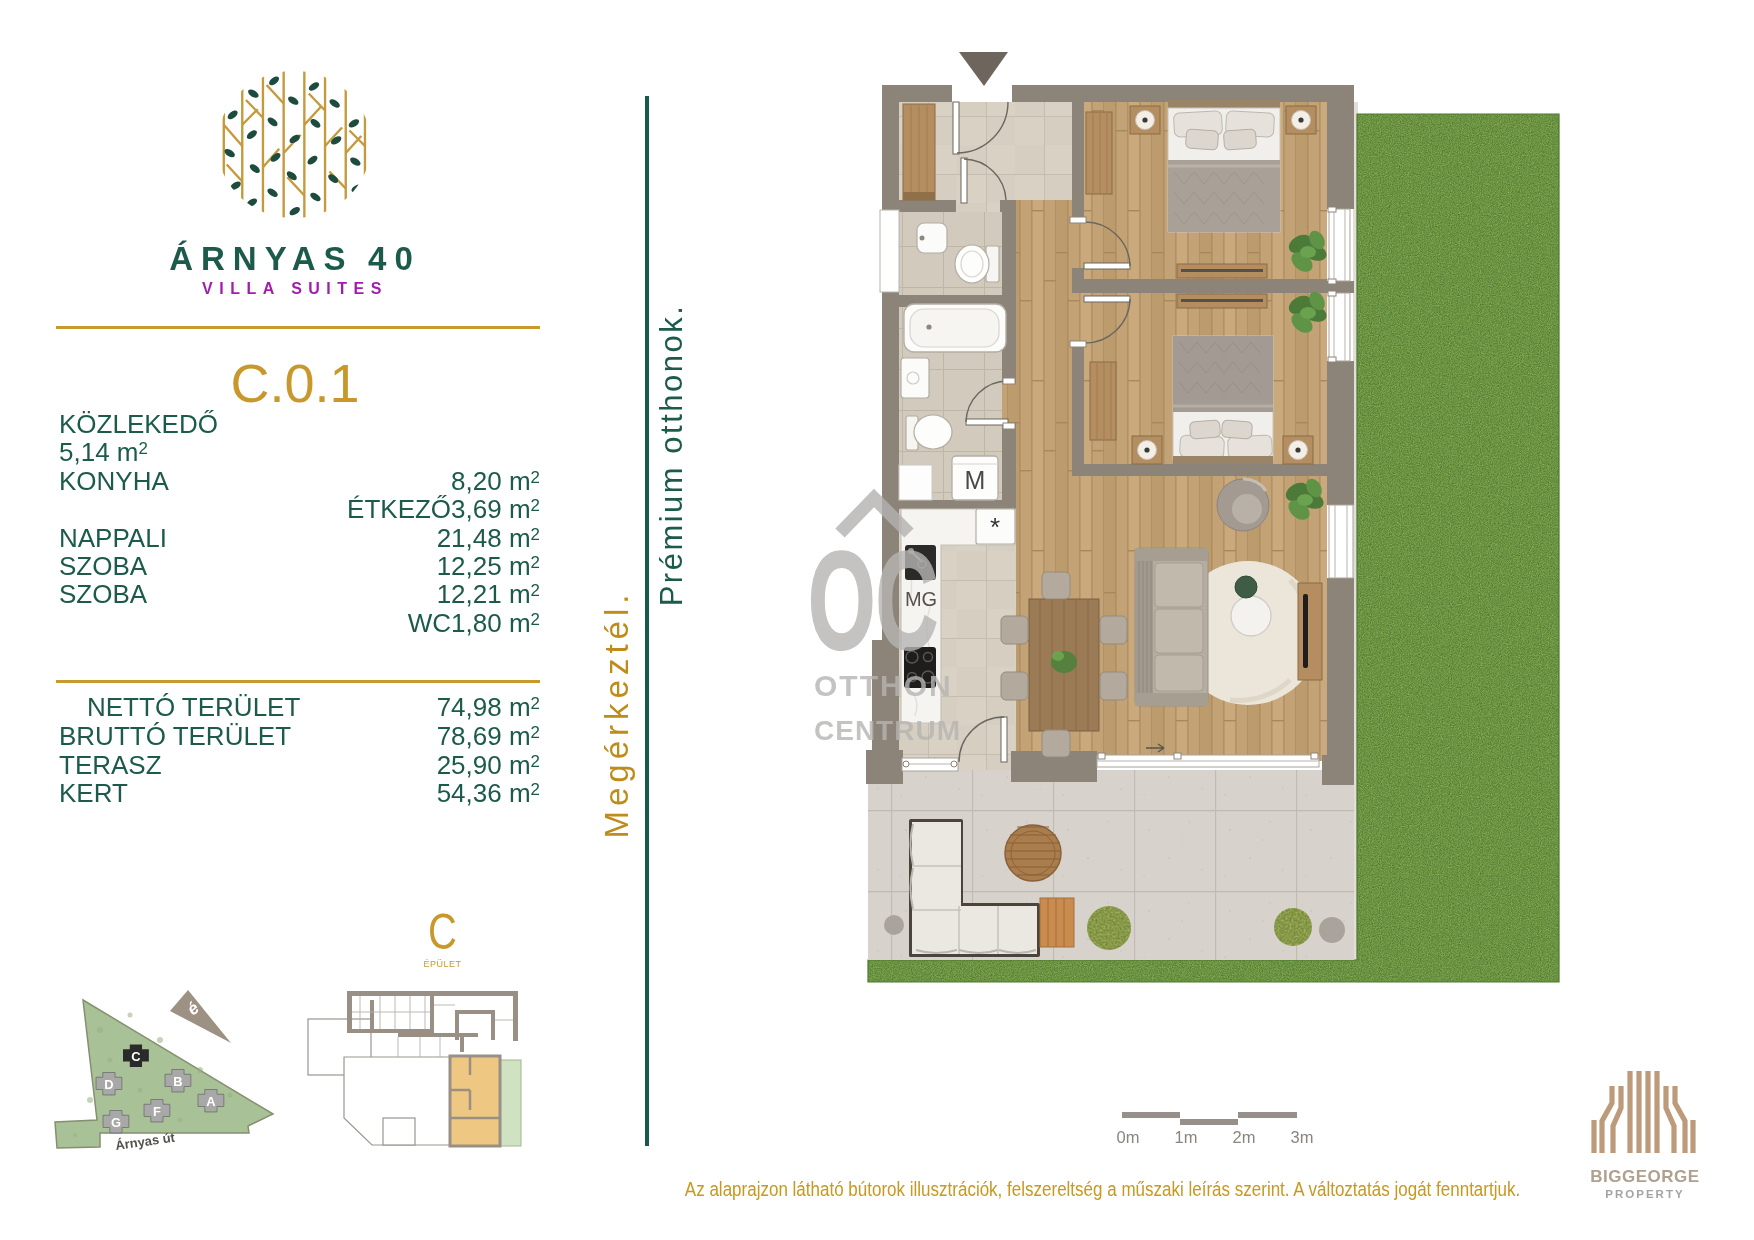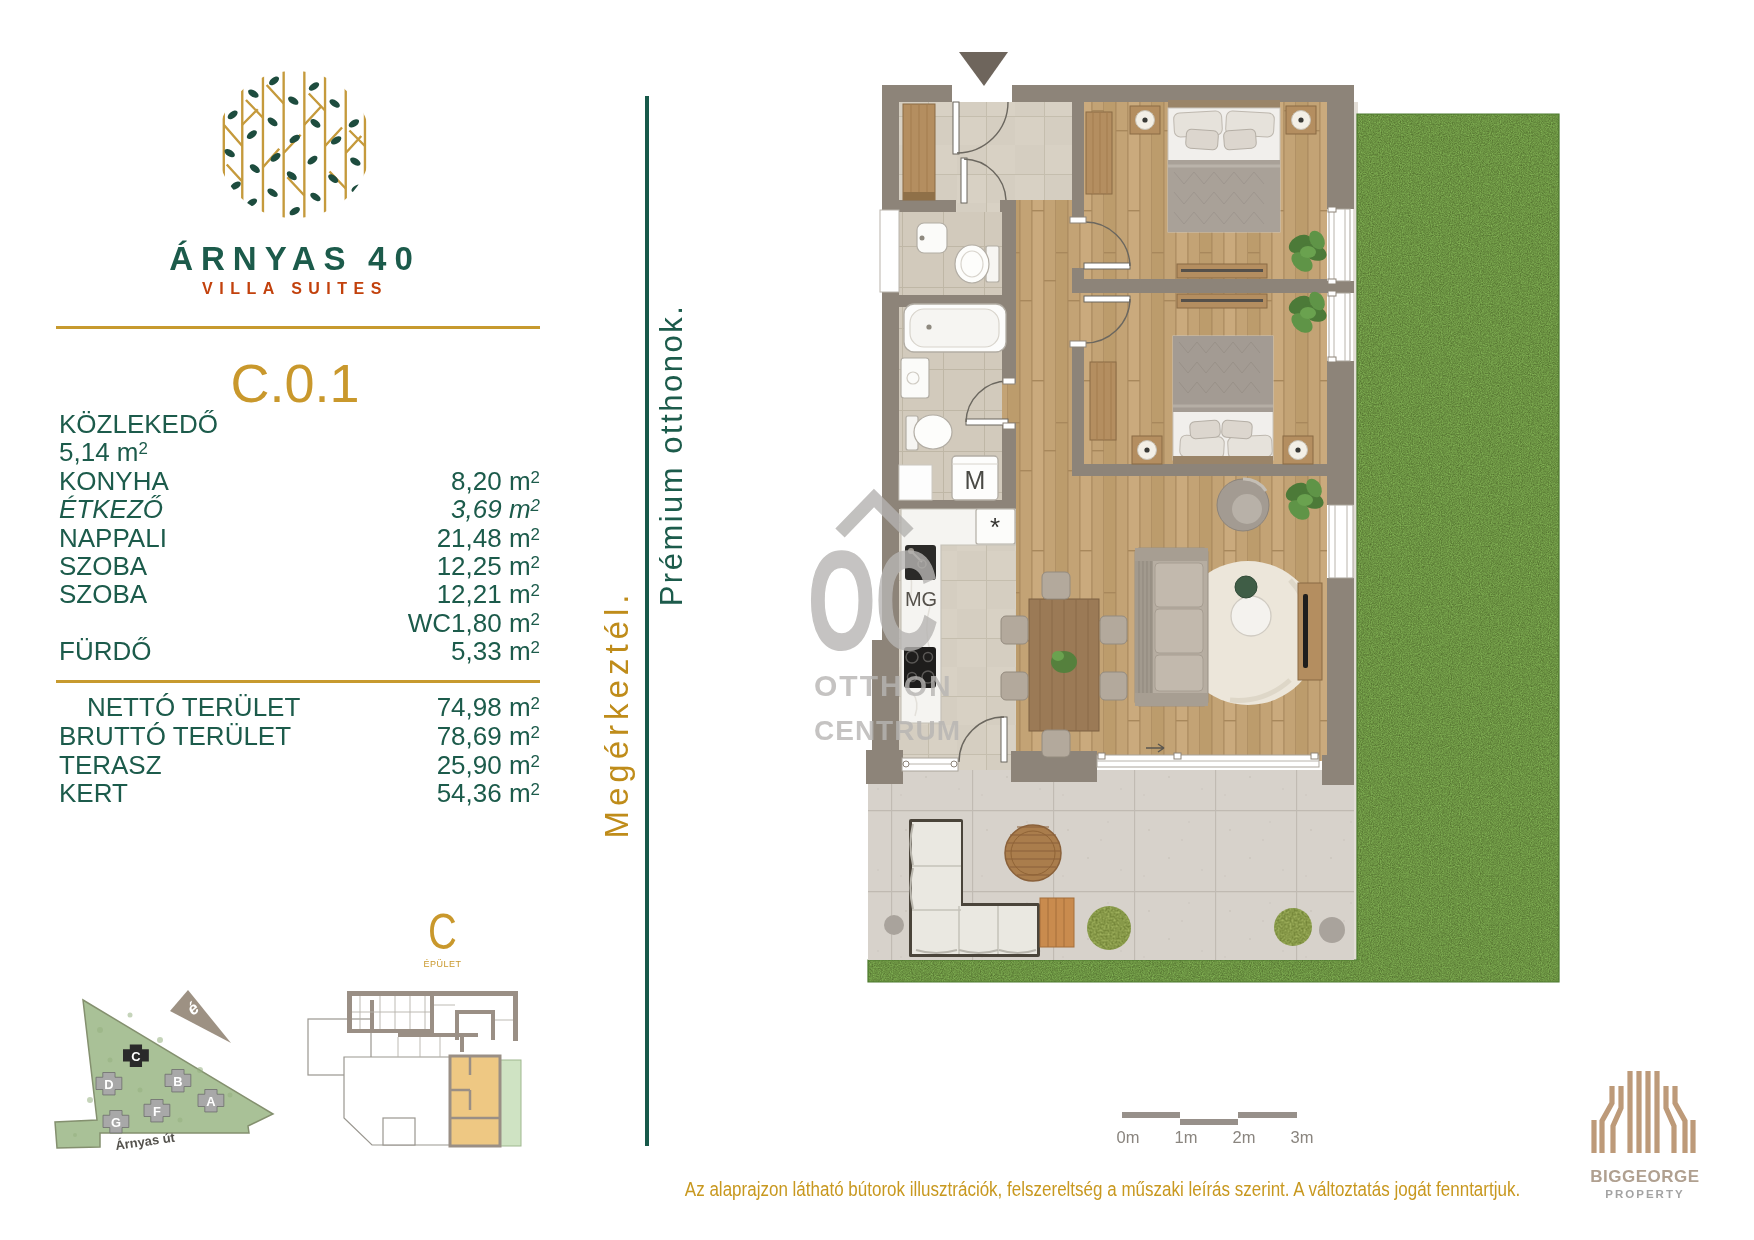--- a/index.html
+++ b/index.html
@@ -47,58 +47,54 @@
       <ellipse cx="172" cy="112" rx="8" ry="4.5" transform="rotate(-35 172 112)"></ellipse>
       <ellipse cx="168" cy="166" rx="8" ry="4.5" transform="rotate(40 168 166)"></ellipse>
       <ellipse cx="196" cy="88" rx="8" ry="4.5" transform="rotate(-35 196 88)"></ellipse>
       <ellipse cx="198" cy="142" rx="8" ry="4.5" transform="rotate(35 198 142)"></ellipse>
       <ellipse cx="200" cy="180" rx="8" ry="4.5" transform="rotate(-30 200 180)"></ellipse>
     </g>
   </svg>
 
   <div class="abs green" style="left:55px;top:240px;width:480px;text-align:center;font-size:33px;font-weight:bold;letter-spacing:8px;">ÁRNYAS 40</div>
 
-  <div class="abs" style="left:55px;top:280px;width:480px;text-align:center;font-size:16px;font-weight:bold;letter-spacing:6.5px;color:#c2410c;">VILLA SUITES</div>
+  <div class="abs" style="left:55px;top:280px;width:480px;text-align:center;font-size:16px;font-weight:bold;letter-spacing:6.5px;color:#a21caf;">VILLA SUITES</div>
 
   <div class="abs" style="left:56px;top:326px;width:484px;height:3px;background:#c79a2e;"></div>
 
   <div class="abs" style="left:55px;top:352px;width:480px;text-align:center;font-size:54px;color:#c9982c;">C.0.1</div>
 
   <div class="abs green" style="left:59px;top:410px;width:481px;font-size:26px;line-height:28.4px;">
     <div style="display:flex;justify-content:space-between;flex-direction:column;">
         <span>KÖZLEKEDŐ</span>
         <span>5,14 m<span class="sq">2</span></span>
       </div>
     <div style="display:flex;justify-content:space-between;">
         <span>KONYHA</span>
         <span>8,20 m<span class="sq">2</span></span>
       </div>
-    <div style="display:flex;justify-content:space-between;font-style:italic;">
+    <div style="display:flex;justify-content:flex-end;">
         <span>ÉTKEZŐ</span>
         <span>3,69 m<span class="sq">2</span></span>
       </div>
     <div style="display:flex;justify-content:space-between;">
         <span>NAPPALI</span>
         <span>21,48 m<span class="sq">2</span></span>
       </div>
     <div style="display:flex;justify-content:space-between;">
         <span>SZOBA</span>
         <span>12,25 m<span class="sq">2</span></span>
       </div>
     <div style="display:flex;justify-content:space-between;">
         <span>SZOBA</span>
         <span>12,21 m<span class="sq">2</span></span>
       </div>
     <div style="display:flex;justify-content:flex-end;">
         <span>WC</span>
         <span>1,80 m<span class="sq">2</span></span>
-      </div>
-    <div style="display:flex;justify-content:space-between;">
-        <span>FÜRDŐ</span>
-        <span>5,33 m<span class="sq">2</span></span>
       </div>
   </div>
 
   <div class="abs" style="left:56px;top:680px;width:484px;height:3px;background:#c79a2e;"></div>
 
   <div class="abs green" style="left:59px;top:693px;width:481px;font-size:26px;line-height:28.8px;">
     <div style="display:flex;justify-content:space-between;margin-left:28px;">
         <span>NETTÓ TERÜLET</span>
         <span>74,98 m<span class="sq">2</span></span>
       </div>

